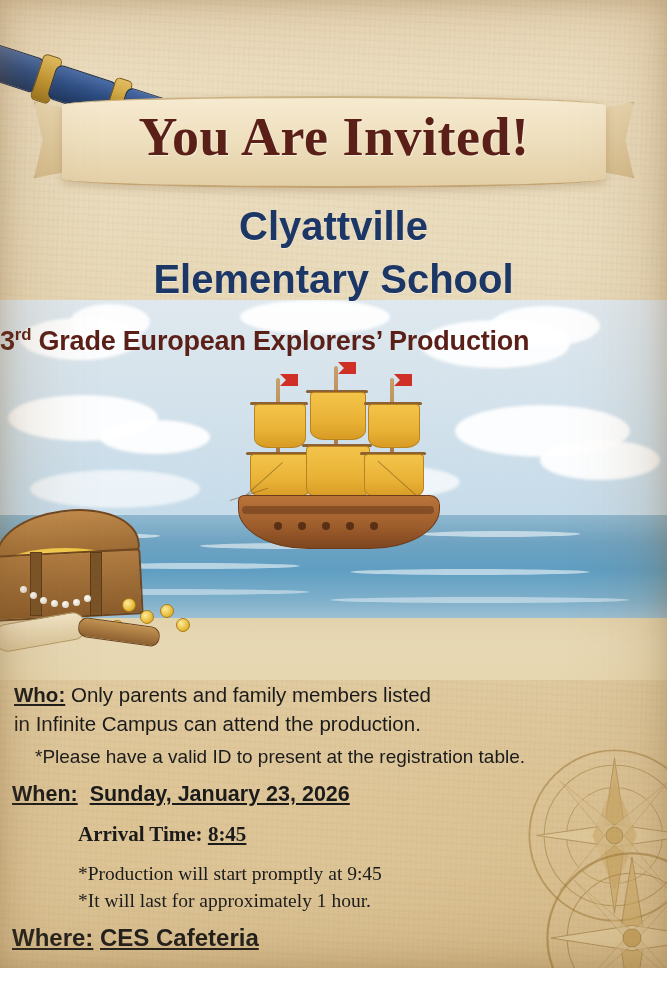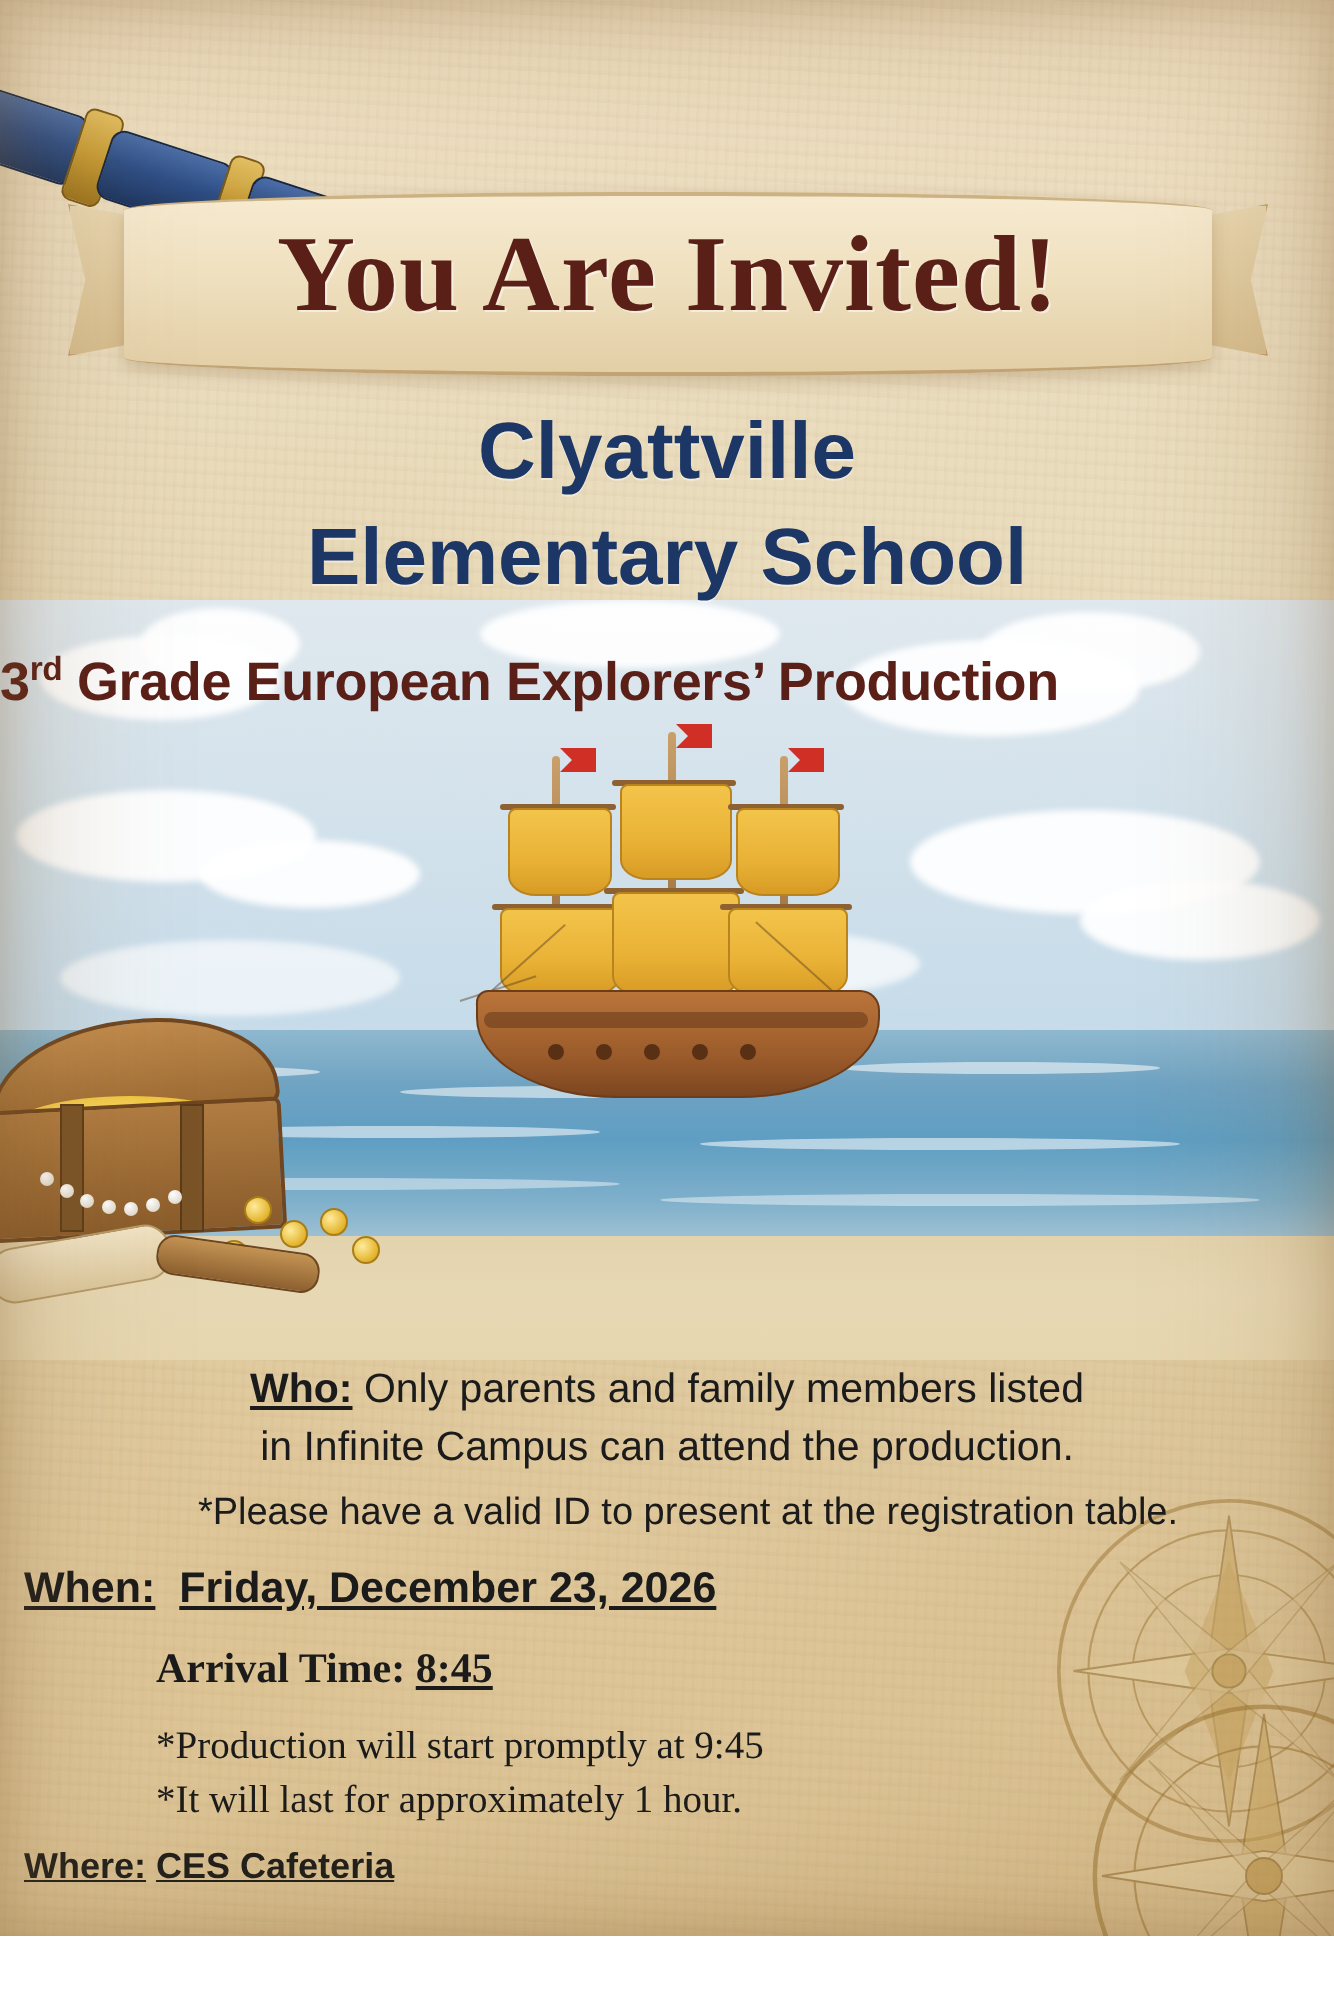--- a/index.html
+++ b/index.html
@@ -235,30 +235,30 @@
   }
   .production-line sup { font-size: 0.62em; vertical-align: super; }
 
   
   .details {
     position: absolute; left: 0; right: 0; top: 680px;
     color: #1b1b1b;
     font-size: 20.5px;
     line-height: 1.42;
   }
-  .d-row { text-align: center; padding: 0 14px; }
+  .d-row { text-align: left; padding: 0 14px; }
   .d-row.left { text-align: left; padding-left: 12px; }
   .d-row.indent { text-align: left; padding-left: 78px; font-family: Liberation Serif, serif; }
   .u { text-decoration: underline; }
   .b { font-weight: bold; }
   .who-label { font-weight: bold; text-decoration: underline; }
   .small-note { font-size: 19px; }
   .when-row { font-size: 21.5px; margin-top: 8px; }
   .arrival-row { font-size: 21px; margin-top: 10px; }
-  .where-row { font-size: 18px; margin-top: 6px; }
+  .where-row { font-size: 24px; margin-top: 6px; }
   .star { font-size: 19.5px; }
 </style>
 </head>
 <body>
 
 <div class="poster">
 
   <div class="grain"></div>
 
   <div class="scene">
@@ -399,21 +399,21 @@
   <div class="production-line"><span>3</span><sup>rd</sup><span> Grade European Explorers’ Production</span></div>
 
   <div class="details">
 
     <div class="d-row"><span class="who-label">Who:</span><span> Only parents and family members listed</span></div>
 
     <div class="d-row">in Infinite Campus can attend the production.</div>
 
     <div class="d-row small-note" style="margin-top:6px;padding-left:35px;">*Please have a valid ID to present at the registration table.</div>
 
-    <div class="d-row left when-row"><span class="b u">When:</span>&nbsp; <span class="b u">Friday, December 23, 2026</span></div>
+    <div class="d-row left when-row"><span class="b u">When:</span>&nbsp; <span class="b u">Sunday, January 23, 2026</span></div>
 
     <div class="d-row indent arrival-row"><span class="b">Arrival Time:</span> <span class="b u">8:45</span></div>
 
     <div class="d-row indent star" style="margin-top:10px;">*Production will start promptly at 9:45</div>
 
     <div class="d-row indent star" style="">*It will last for approximately 1 hour.</div>
 
     <div class="d-row left where-row"><span class="b u">Where:</span> <span class="b u">CES Cafeteria</span></div>
   </div>
 

